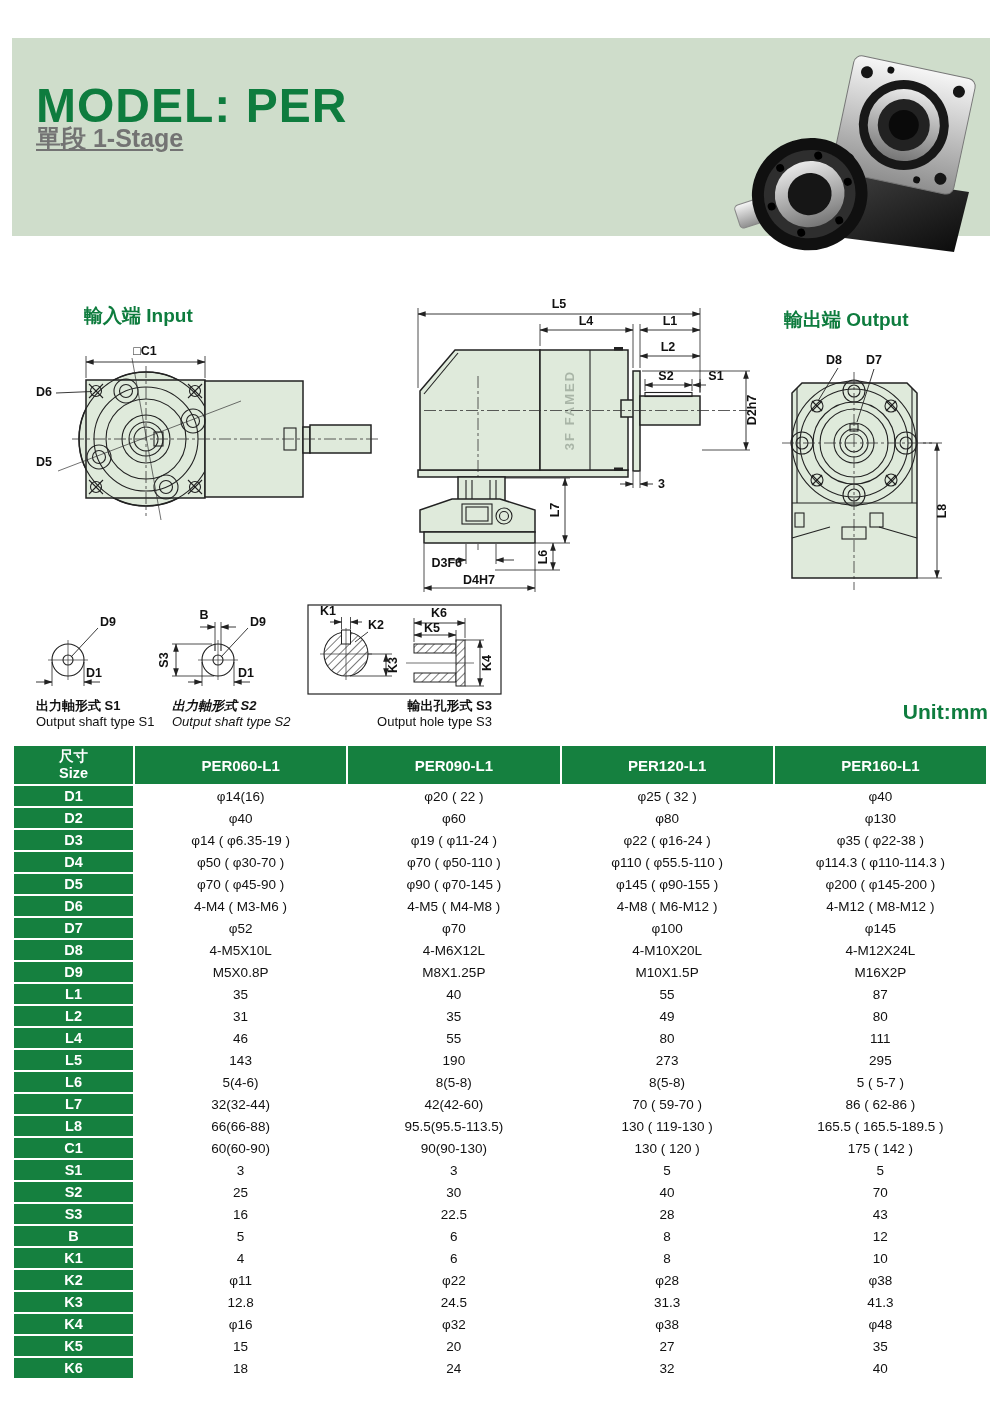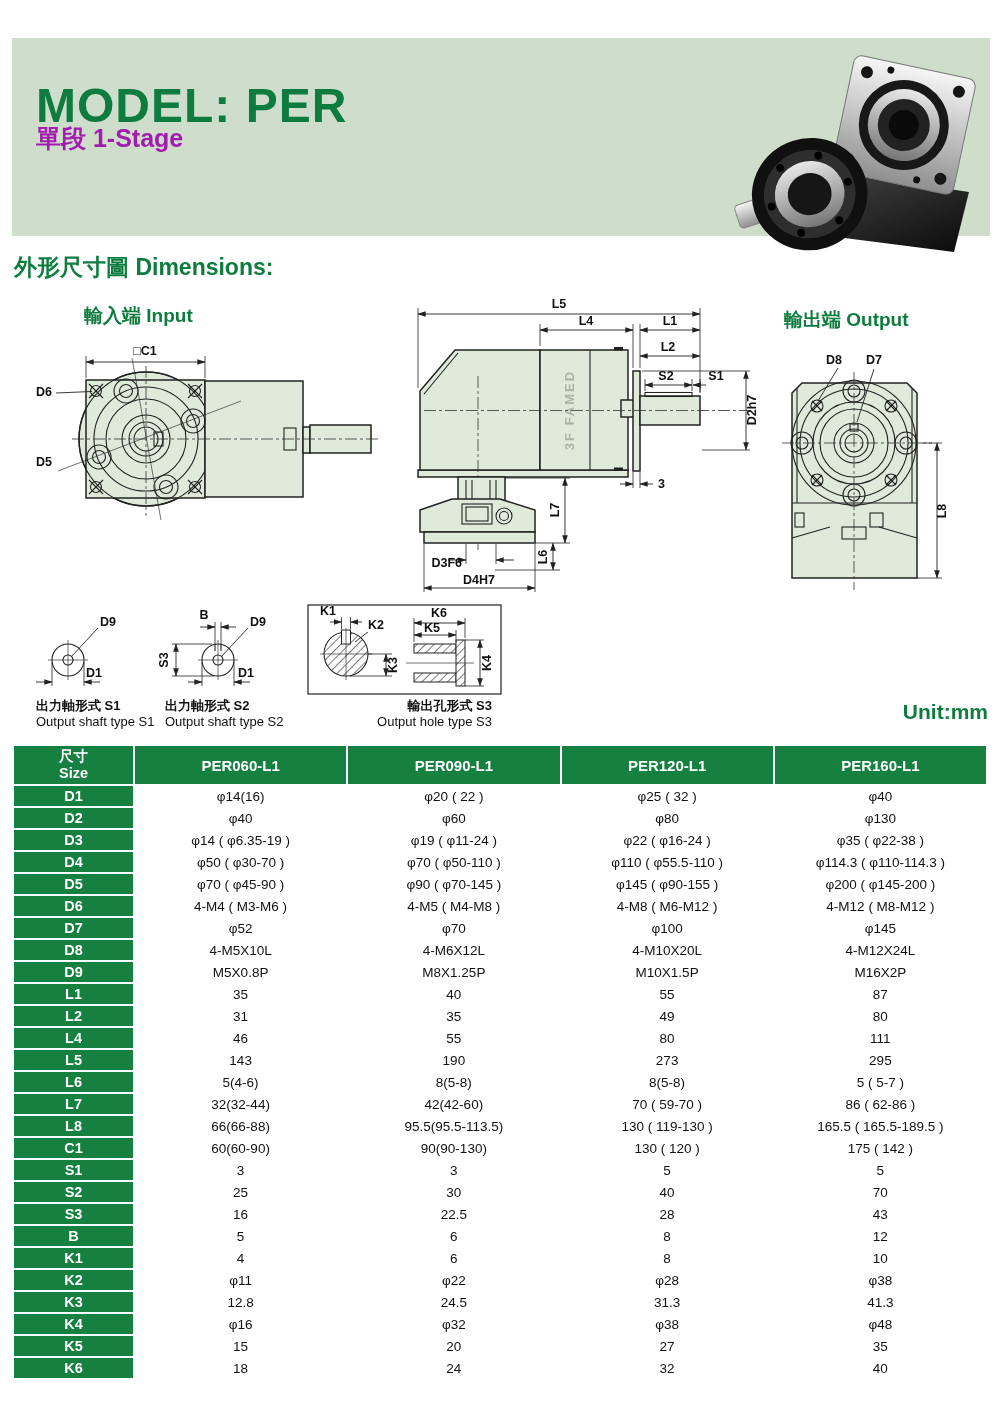--- a/index.html
+++ b/index.html
@@ -4,35 +4,35 @@
 <style>
   :root{
     --green:#0e7c3e; --table-green:#15803f; --banner:#cfddcb;
     --row-light:#d9e6d6; --draw-fill:#dfeadb; --line:#222222;
   }
   *{margin:0;padding:0;box-sizing:border-box;}
   body{background:#fff;font-family:"Liberation Sans","DejaVu Sans",sans-serif;}
   .page{position:relative;width:1000px;height:1414px;background:#fff;overflow:hidden;}
   .banner{position:absolute;left:12px;top:38px;width:978px;height:198px;background:var(--banner);}
   .title{position:absolute;left:36px;top:50px;font-size:48px;font-weight:800;color:var(--green);letter-spacing:1px;margin-top:28px;}
-  .sub{position:absolute;left:36px;font-size:25px;color:#a21caf;font-weight:600;}
+  .sub{position:absolute;left:36px;font-size:25px;color:#737373;font-weight:600;text-decoration:underline;}
   .sub.stage{top:122px;}
   .sub.ratio{top:170px;}
   .photo{position:absolute;left:714px;top:24px;}
   .dims-heading{position:absolute;left:14px;top:252px;font-size:23px;font-weight:800;color:var(--green);}
   svg{position:absolute;overflow:visible;}
   .dw-input{left:28px;top:300px;}
   .dw-side{left:400px;top:288px;}
   .dw-output{left:770px;top:298px;}
   .dw-s1{left:26px;top:602px;}
   .dw-s2{left:160px;top:602px;}
   .dw-s3{left:306px;top:602px;}
   .caption{position:absolute;top:698px;width:170px;font-size:13px;color:#111;line-height:1.25;}
   .caption .zh{font-weight:bold;}
-  .cap1{left:36px;} .cap2{left:165px;} .cap3{left:322px;text-align:right;}
+  .cap1{left:36px;} .cap2{left:172px;font-style:italic;} .cap3{left:322px;text-align:right;}
   .unit{position:absolute;left:790px;top:700px;width:198px;text-align:right;font-size:21px;font-weight:800;color:var(--green);}
   
   .pl{fill:var(--draw-fill);stroke:#222;stroke-width:1.5;}
   .pl2{fill:none;stroke:#222;stroke-width:1.1;}
   .cl{stroke:#333;stroke-width:.8;stroke-dasharray:12 3 3 3;fill:none;}
   .cl2{stroke:#333;stroke-width:.7;fill:none;}
   .xln{stroke:#222;stroke-width:.8;}
   .dim{stroke:#222;stroke-width:.9;fill:none;}
   .ldr{stroke:#222;stroke-width:.9;fill:none;}
   .dlab{font:600 12.5px "Liberation Sans",sans-serif;fill:#111;}
@@ -100,21 +100,20 @@
       <ellipse cx="96" cy="172" rx="22" ry="21" fill="#161616"></ellipse>
       <circle cx="136" cy="172" r="4" fill="#000"></circle>
         <circle cx="116" cy="206" r="4" fill="#000"></circle>
       <circle cx="76" cy="206" r="4" fill="#000"></circle>
         <circle cx="56" cy="172" r="4" fill="#000"></circle>
       <circle cx="76" cy="138" r="4" fill="#000"></circle>
         <circle cx="116" cy="138" r="4" fill="#000"></circle>
     </g>
   </svg>
 
-  <div class="dims-heading">外形尺寸圖 Dimensions:</div>
 
   <svg class="dw-input" width="380" height="298" viewBox="0 0 380 298">
     <text class="dtitle" x="56" y="22">輸入端 Input</text>
     <circle cx="118" cy="139" r="67" class="pl"></circle>
     <rect x="58" y="80" width="119" height="118" class="pl"></rect>
     <circle cx="118" cy="139" r="67" class="pl2"></circle>
     <rect x="177" y="81" width="98" height="116" class="pl"></rect>
     <rect x="256" y="128" width="12" height="22" class="pl2"></rect>
     <rect x="275" y="127" width="7" height="26" class="pl"></rect>
     <rect x="282" y="125" width="61" height="28" class="pl"></rect>

